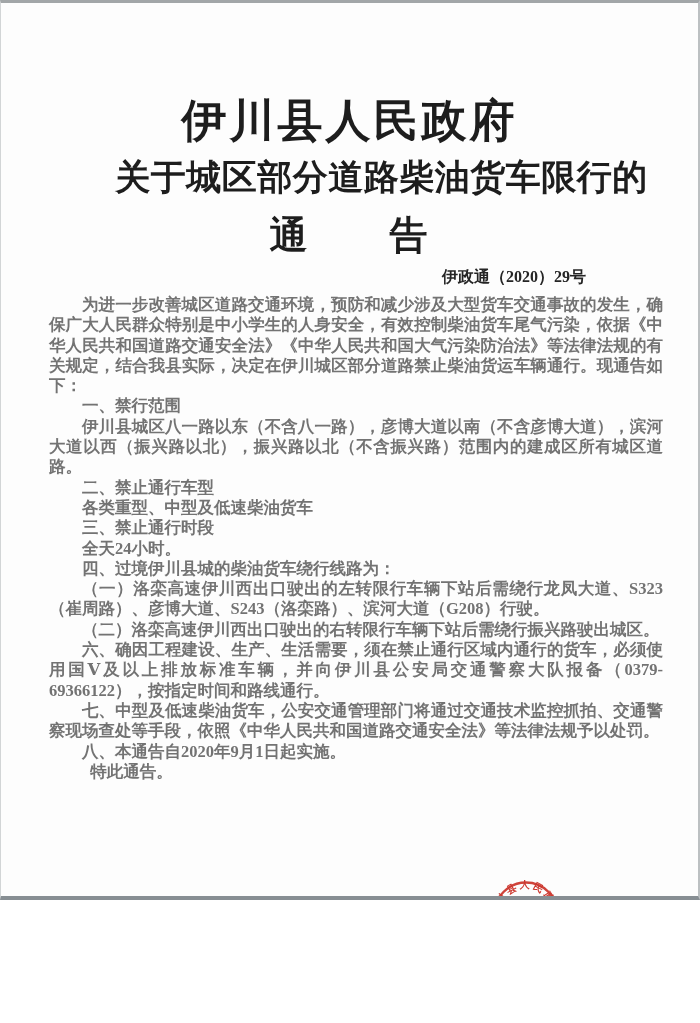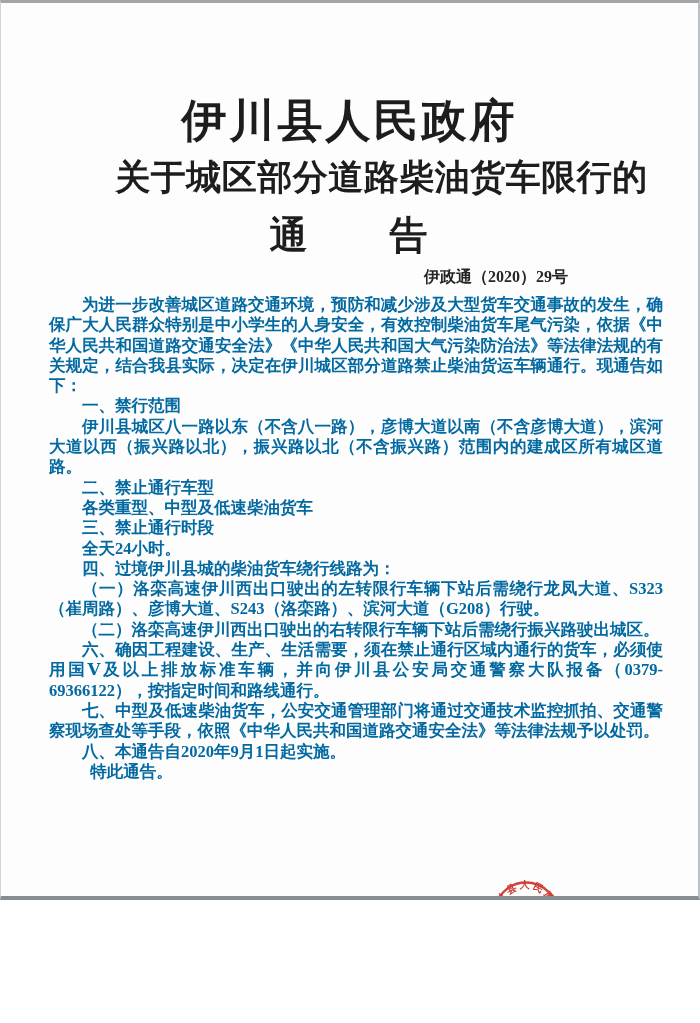--- a/index.html
+++ b/index.html
@@ -18,29 +18,29 @@
   }
   .title-line{
     position:absolute;left:0;width:100%;
     text-align:center;font-weight:700;line-height:1.1;
     color:#1d1d1d;white-space:nowrap;
   }
   .t1{top:94px;font-size:45px;letter-spacing:3px;}
   .t2{top:156px;font-size:35px;letter-spacing:0.5px;padding-left:32px;}
   .t3{top:212px;font-size:38px;letter-spacing:2px;}
   .docnum{
-    position:absolute;top:264px;right:130px;
+    position:absolute;top:264px;right:112px;
     font-size:16px;font-weight:700;color:#252525;
     white-space:nowrap;
   }
   .body-text{
     position:absolute;left:48px;top:292px;width:614px;
     font-size:16.5px;line-height:20.3px;font-weight:700;
     text-align:justify;text-justify:inter-ideograph;
-    color:#0369a1;
+    color:#737373;
   }
   .para{margin:0;text-indent:2em;}
   .seal{
     position:absolute;left:491px;top:877px;width:68px;height:68px;
     opacity:0.92;
   }
   .date{
     position:absolute;left:481px;top:930px;
     font-size:14px;font-weight:700;color:#161616;
     letter-spacing:0.5px;white-space:nowrap;z-index:2;

